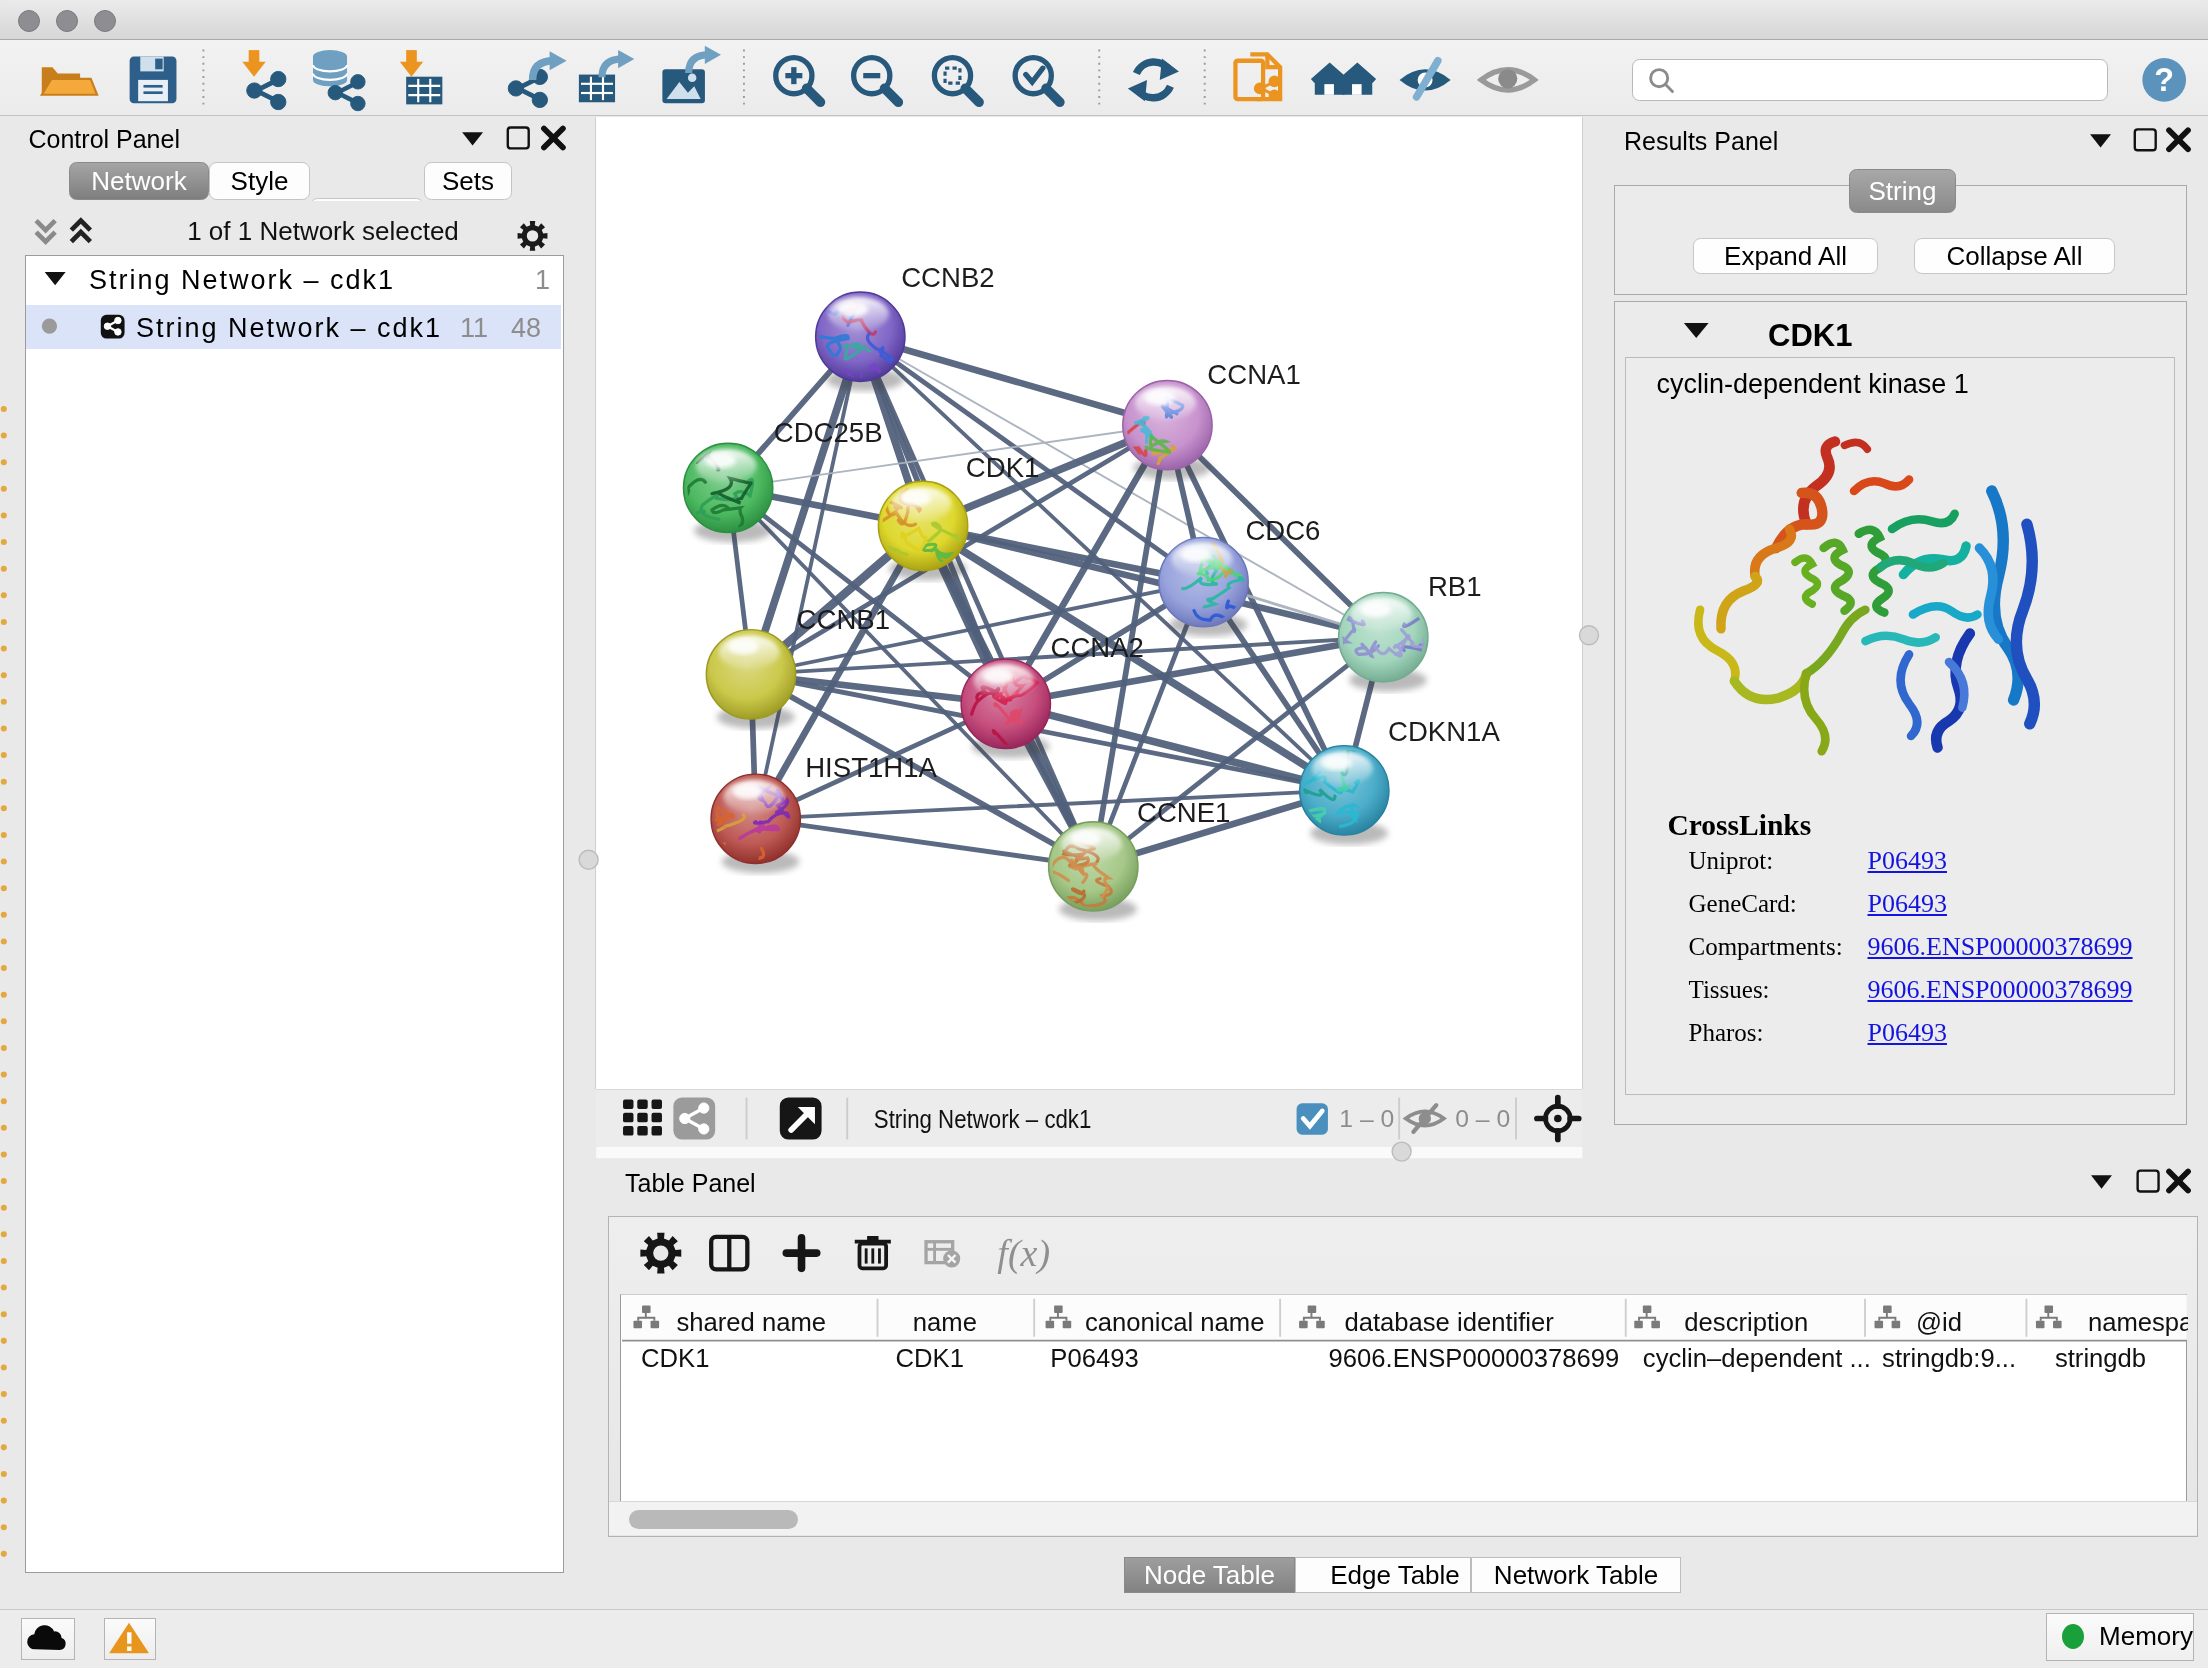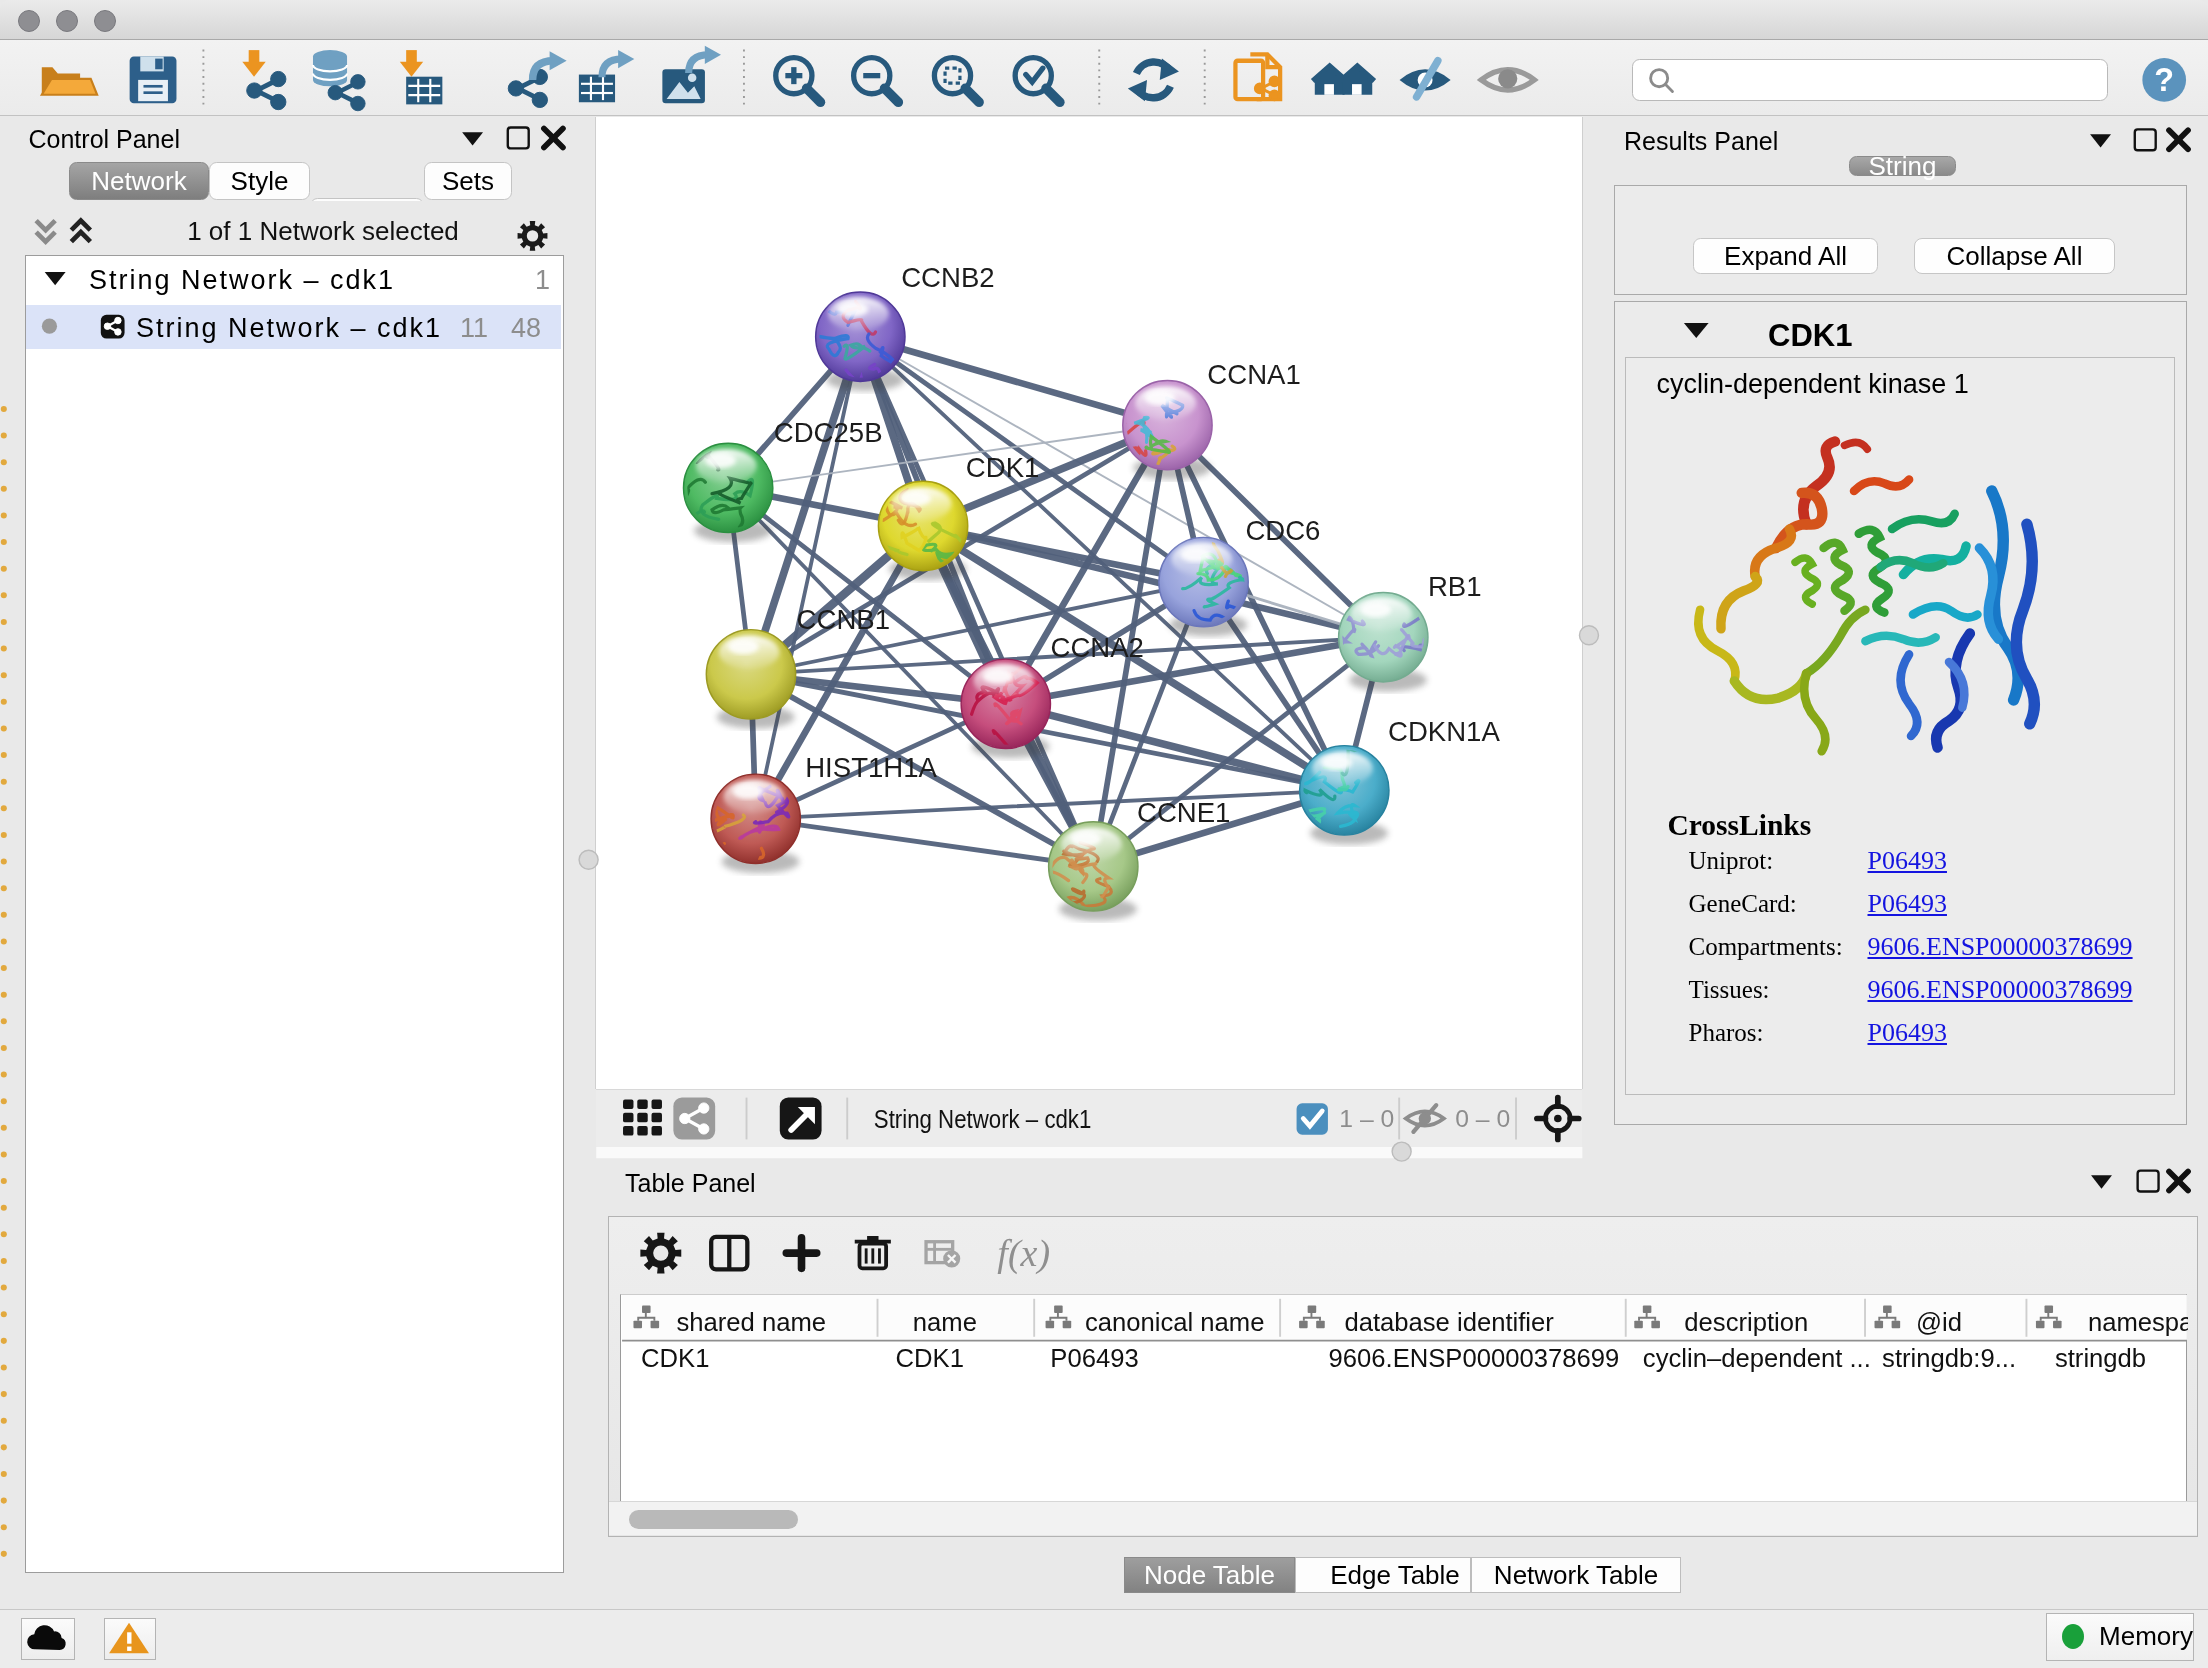--- a/index.html
+++ b/index.html
@@ -32,21 +32,21 @@
   #cp-bar-text { left:0px; top:216px; width:585px; text-align:center; font-size:26px; color:#111; position:absolute;}
   #cp-list { left:25px; top:255px; width:539px; height:1318px; background:#fff; border:1.9px solid #9c9c9c; }
   #row2 { position:absolute; left:0px; top:49px; width:535px; height:44px; background:#dbe3f8; }
 
   
   #canvas { left:595px; top:117px; width:988px; height:972px; background:#fff; border-left:1px solid #cfcfcf; border-right:1px solid #cfcfcf;}
   #netbar { left:596px; top:1089px; width:986px; height:57px; background:#ececec; border-top:1px solid #d8d8d8;}
 
   
   #rp-title { left:1624px; top:127px; font-size:25px; color:#000; }
-  #string-tab { left:1849px; top:156px; width:107px; height:20px;
+  #string-tab { left:1849px; top:169px; width:107px; height:44px;
     background:linear-gradient(#a8a8a8,#8a8a8a); border:1px solid #8a8a8a; border-radius:7.6px;
     color:#fff; font-size:26px; display:flex; align-items:center; justify-content:center; }
   #rp-box1 { left:1614px; top:185px; width:573px; height:110px; border:1.9px solid #a9a9a9; background:#ebebeb; }
   .rp-btn { position:absolute; height:36px; background:#fefefe; border:1px solid #c6c6c6; border-radius:7.6px;
     font-size:26px; display:flex; align-items:center; justify-content:center; color:#000; }
   #rp-box2 { left:1614px; top:301px; width:573px; height:824px; border:1.9px solid #a9a9a9; background:#ebebeb; }
   #rp-inner { position:absolute; left:9.5px; top:55px; width:550px; height:738px; background:#ececec; border:1px solid #bbbbbb; }
 
   
   #tp-title { left:625px; top:1169px; font-size:25px; color:#000; }

